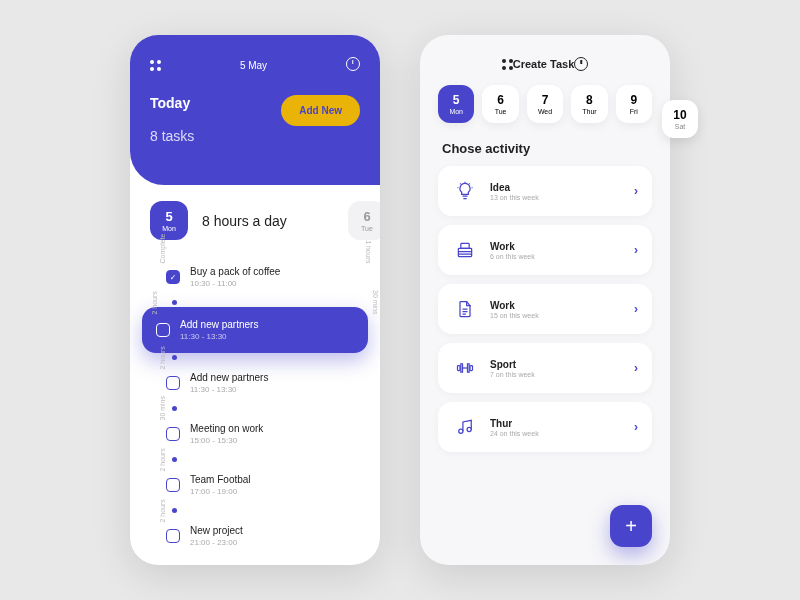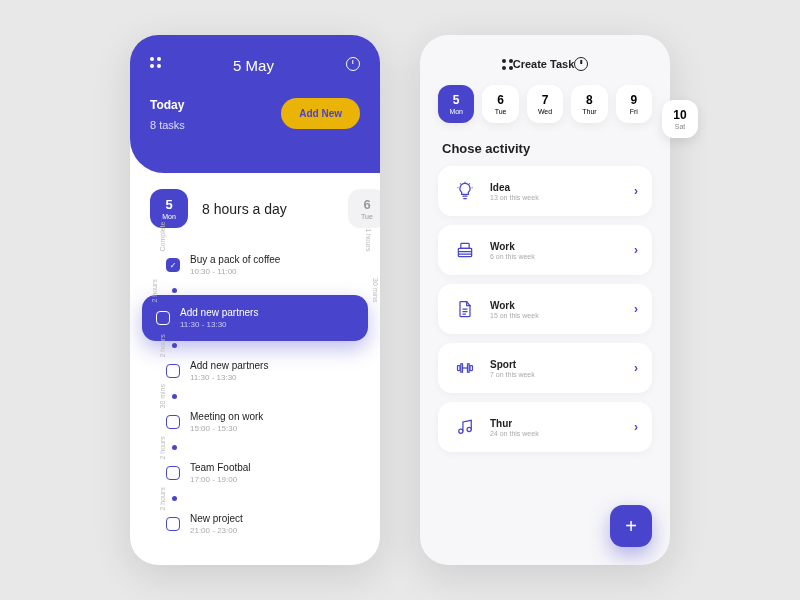--- a/index.html
+++ b/index.html
@@ -1,29 +1,29 @@
 <!DOCTYPE html>
 <html><head>
 <meta charset="utf-8">
 <style>
 *{box-sizing:border-box;margin:0;padding:0;font-family:-apple-system,BlinkMacSystemFont,'Segoe UI',sans-serif}
 body{background:#e8e8e8;width:800px;height:600px;display:flex;align-items:center;justify-content:center;gap:40px}
 .phone{width:250px;height:530px;background:#fff;border-radius:28px;overflow:hidden;position:relative;box-shadow:0 10px 40px rgba(0,0,0,.12)}
 
 
 .p1-header{background:#4844cc;color:#fff;padding:22px 20px 40px;border-radius:0 0 0 34px}
-.p1-bar{display:flex;justify-content:space-between;align-items:flex-start;font-size:15px;margin-bottom:24px}
+.p1-bar{display:flex;justify-content:space-between;align-items:flex-end;font-size:10px;margin-bottom:24px}
 .dots{display:inline-grid;grid-template-columns:repeat(2,4px);gap:3px}
 .dots i{width:4px;height:4px;background:#fff;border-radius:50%}
 .p1-bar .title{font-weight:500}
 .clock-icon{width:14px;height:14px;border:1.5px solid #fff;border-radius:50%;position:relative}
 .clock-icon:after{content:'';position:absolute;top:2px;left:50%;width:1.5px;height:4px;background:#fff;transform-origin:bottom;transform:translateX(-50%)}
 .p1-today{display:flex;justify-content:space-between;align-items:flex-start}
-.p1-today h1{font-size:12px;font-weight:600;margin-bottom:3px}
-.p1-today span{font-size:11px;opacity:.8}
+.p1-today h1{font-size:14px;font-weight:600;margin-bottom:16px}
+.p1-today span{font-size:14px;opacity:.8}
 .add-new{background:#eab308;color:#4844cc;border:none;padding:10px 18px;border-radius:20px;font-size:10px;font-weight:600;cursor:pointer}
 
 .p1-dayrow{display:flex;align-items:center;padding:16px 20px;gap:14px;position:relative}
 .day-chip{background:#4844cc;color:#fff;border-radius:12px;padding:8px 11px;text-align:center;min-width:38px}
 .day-chip.ghost{background:#f2f2f4;color:#999;position:absolute;right:-6px}
 .day-chip .num{font-size:13px;font-weight:600;display:block}
 .day-chip .abbr{font-size:7px;display:block;margin-top:1px}
 .daylabel{font-size:14px;color:#222;font-weight:400}
 
 .tasks{padding:0 20px 20px;position:relative}

